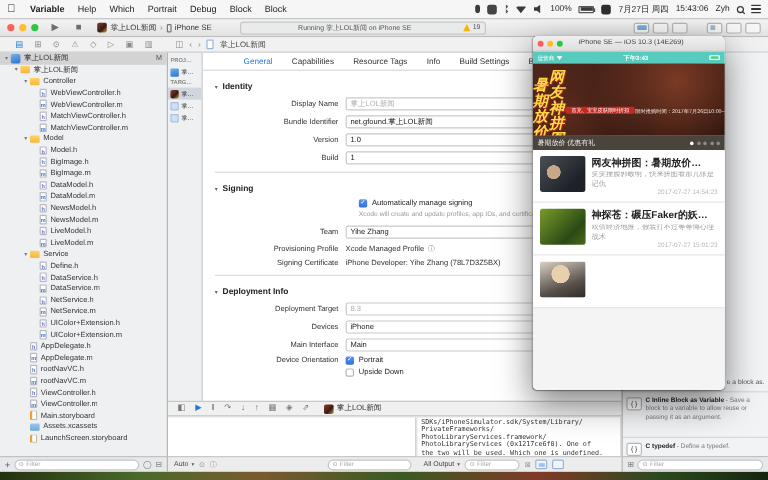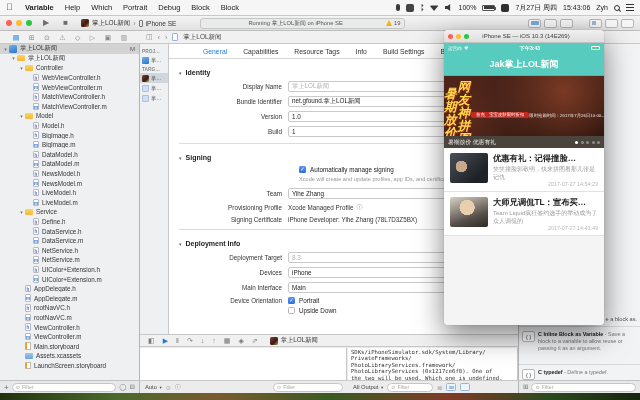--- a/index.html
+++ b/index.html
@@ -674,23 +674,20 @@
   <div id="sim-status">
     <span class="ss-left">
       <span>运营商</span>
       <span class="mini-wifi"></span>
     </span>
     <span class="ss-time">下午3:43</span>
     <span class="mini-batt">
         <i></i>
       </span>
   </div>
-  <div id="sim-nav">
-    <span class="sim-nav-title">Jak掌上LOL新闻</span>
-  </div>
   <div id="banner">
     <div class="bn-wrap">
       <div class="bn-big">暑期放价</div>
       <div class="bn-big">网友神拼图</div>
       <div class="bn-strip">首充、宝宝皮肤限时折扣</div>
       <div class="bn-time">限时抢购时间：2017年7月26日10:00—8月1日23:59</div>
     </div>
   </div>
   <div id="carousel-bar">
     <span class="cap-txt">暑期放价 优惠有礼</span>
@@ -699,27 +696,30 @@
         <span class="dot"></span>
         <span class="dot"></span>
         <span class="dot"></span>
         <span class="dot"></span>
       </span>
   </div>
   <div id="news">
       <div class="news-row">
         <span class="thumb dark"></span>
         <div class="news-body">
-          <div class="news-title">优惠有礼：记得撞脸…</div>
+          <div class="news-title">网友神拼图：暑期放价…</div>
           <div class="news-sub">笑笑撞脸郭敬明，快来拼图看那几张是记仇</div>
           <div class="news-time">2017-07-27 14:54:23</div>
         </div>
       </div>
       <div class="news-row">
+        <span class="thumb green"></span>
+        <div class="news-body">
+          <div class="news-title">神探苍：碾压Faker的妖…</div>
+          <div class="news-sub">双倍经济地推，假装打不过等等博心理战术</div>
+          <div class="news-time">2017-07-27 15:01:23</div>
+        </div>
+      </div>
+      <div class="news-row">
         <span class="thumb photo"></span>
-        <div class="news-body">
-          <div class="news-title">大师兄调侃TL：宣布买…</div>
-          <div class="news-sub">Team Liquid疯狂签约选手的举动成为了众人调侃的</div>
-          <div class="news-time">2017-07-27 14:43:49</div>
-        </div>
       </div>
     </div>
 </div>
 
 </body></html>

